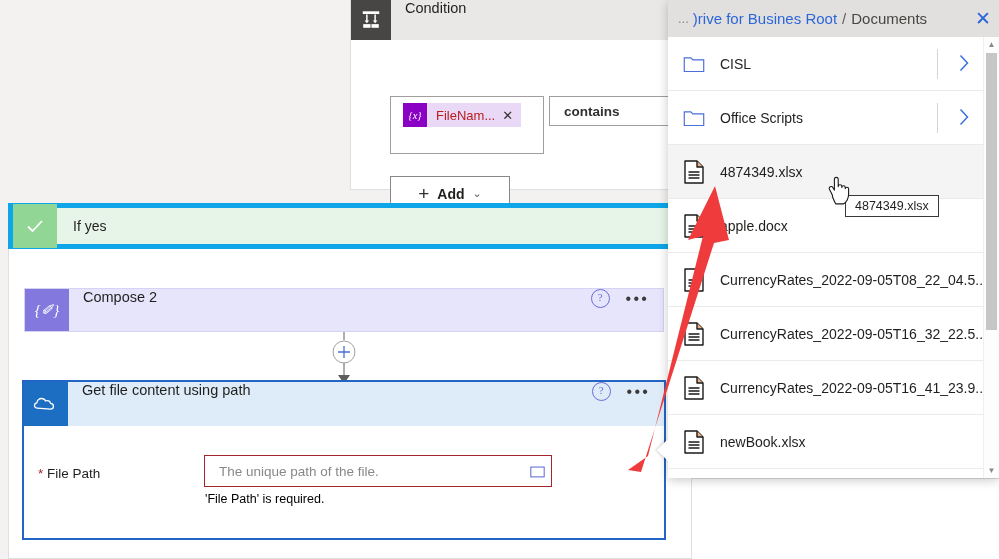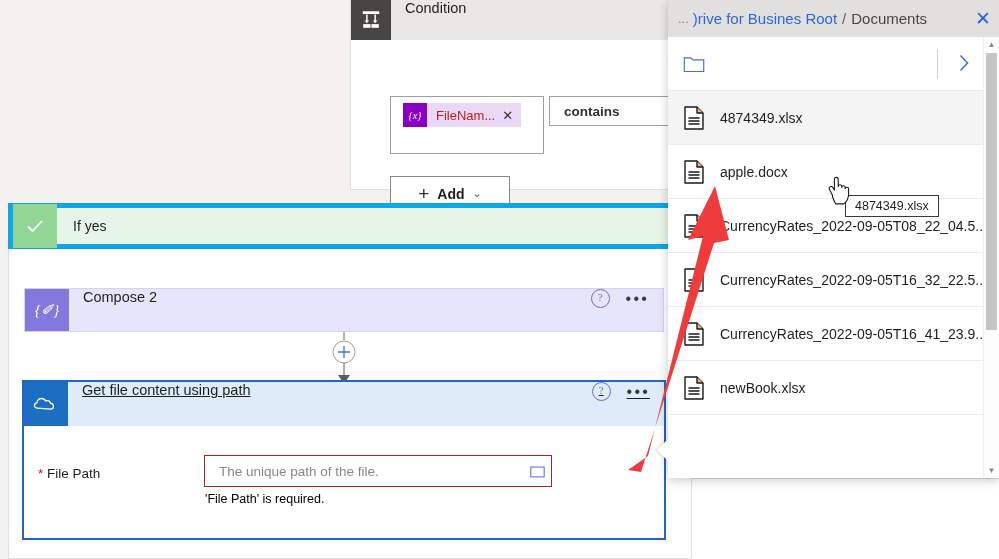--- a/index.html
+++ b/index.html
@@ -58,21 +58,21 @@
   
   #compose-card{left:24px;top:288px;width:640px;height:44px;background:#e7e5fb;border:1px solid #d6d2f5;}
   #compose-card .card-head{height:42px;}
   #compose-card .card-icon{background:#8378de;width:44px;height:42px;flex:0 0 44px;color:#fff;
      font-family:"Liberation Serif",serif;font-style:italic;font-size:15px;}
 
   
   #connector{position:absolute;left:325px;top:332px;width:38px;height:54px;}
 
   
-  #getfile-card{left:22px;top:380px;width:644px;height:160px;border:2px solid #2266c5;background:#fff;text-decoration:underline;}
+  #getfile-card{left:22px;top:380px;width:644px;height:160px;border:2px solid #2266c5;background:#fff;}
   #getfile-card .card-head{background:#deecf9;height:44px;}
   #getfile-card .card-icon{background:#1b6ec2;width:44px;height:44px;flex:0 0 44px;}
   #getfile-body{position:relative;height:112px;background:#fff;}
   .field-label{position:absolute;left:14px;top:40px;font-size:13.5px;color:#201f1e;}
   .req-star{color:#a4262c;}
   .field-wrap{position:absolute;left:180px;top:29px;width:348px;height:32px;box-sizing:border-box;
      border:1px solid #a4262c;background:#fff;display:flex;align-items:center;}
   .field-ph{flex:1 1 auto;padding-left:14px;color:#8a8886;font-size:13.5px;}
   .picker-btn{width:28px;height:30px;display:flex;align-items:center;justify-content:center;cursor:pointer;}
   .err-msg{position:absolute;left:181px;top:66px;color:#000000;font-size:12.5px;}
@@ -236,20 +236,33 @@
       <div id="picker-close">✕</div>
     </div>
 
     <div id="picker-list">
         <div class="row">
           <div class="row-icon">
             <svg width="22" height="18" viewBox="0 0 24 20" fill="none" stroke="#4b6ed8" stroke-width="1.3">
               <path d="M1.2 18.3V3.2h7.3l2.2 2.3h12.1v12.8z"></path>
             </svg>
           </div>
+          <div class="row-label">CISL</div>
+          <div class="row-div"></div>
+          <div class="row-chev"><svg width="12" height="18" viewBox="0 0 12 18" fill="none" stroke="#3b6fdd" stroke-width="1.5">
+              <path d="M2.5 1.5L9.5 9l-7 7.5"></path>
+            </svg></div>
+        </div>
+        <div class="row">
+          <div class="row-icon">
+            <svg width="22" height="18" viewBox="0 0 24 20" fill="none" stroke="#4b6ed8" stroke-width="1.3">
+              <path d="M1.2 18.3V3.2h7.3l2.2 2.3h12.1v12.8z"></path>
+            </svg>
+          </div>
+          <div class="row-label">Office Scripts</div>
           <div class="row-div"></div>
           <div class="row-chev"><svg width="12" height="18" viewBox="0 0 12 18" fill="none" stroke="#3b6fdd" stroke-width="1.5">
               <path d="M2.5 1.5L9.5 9l-7 7.5"></path>
             </svg></div>
         </div>
         <div class="row hover">
           <div class="row-icon">
             <svg width="20" height="24" viewBox="0 0 20 24" fill="none">
               <path d="M1 1h12l6 6v16H1z" fill="#ffffff" stroke="#1a1a1a" stroke-width="1.4" stroke-linejoin="round"></path>
               <path d="M13 1v6h6" fill="#f4b183" stroke="#1a1a1a" stroke-width="1.4" stroke-linejoin="round"></path>

